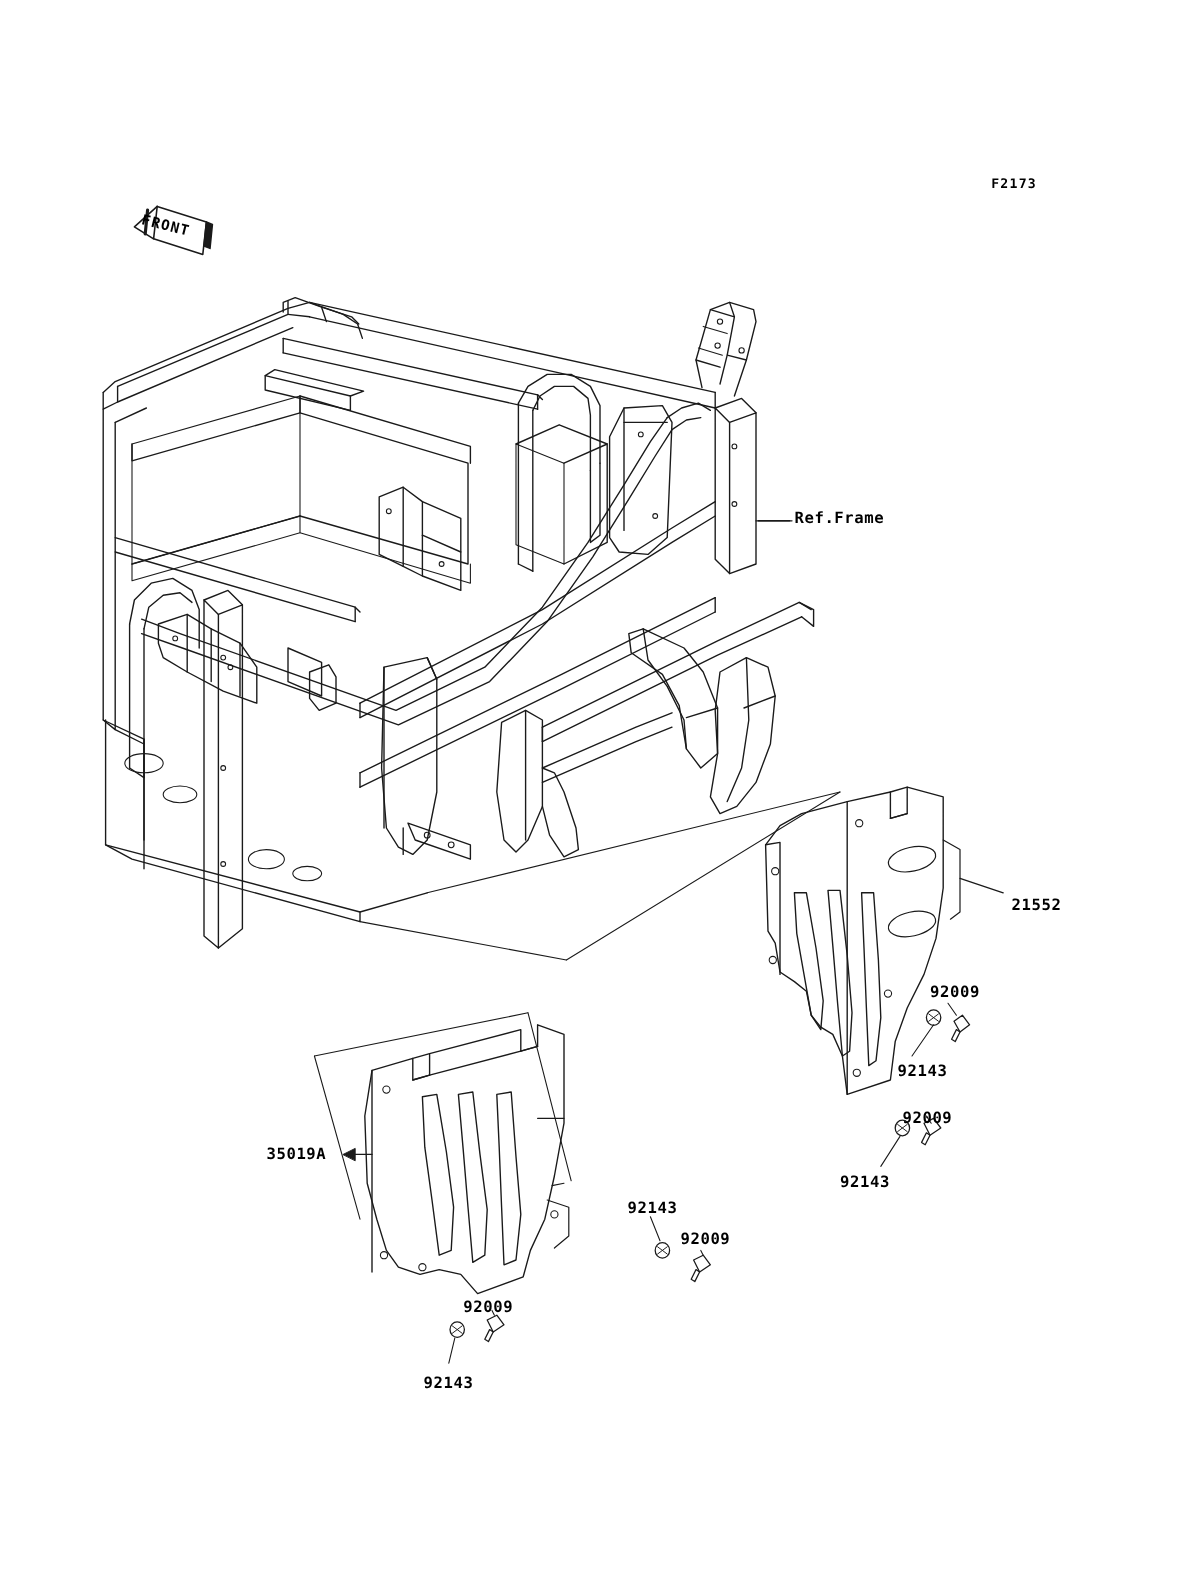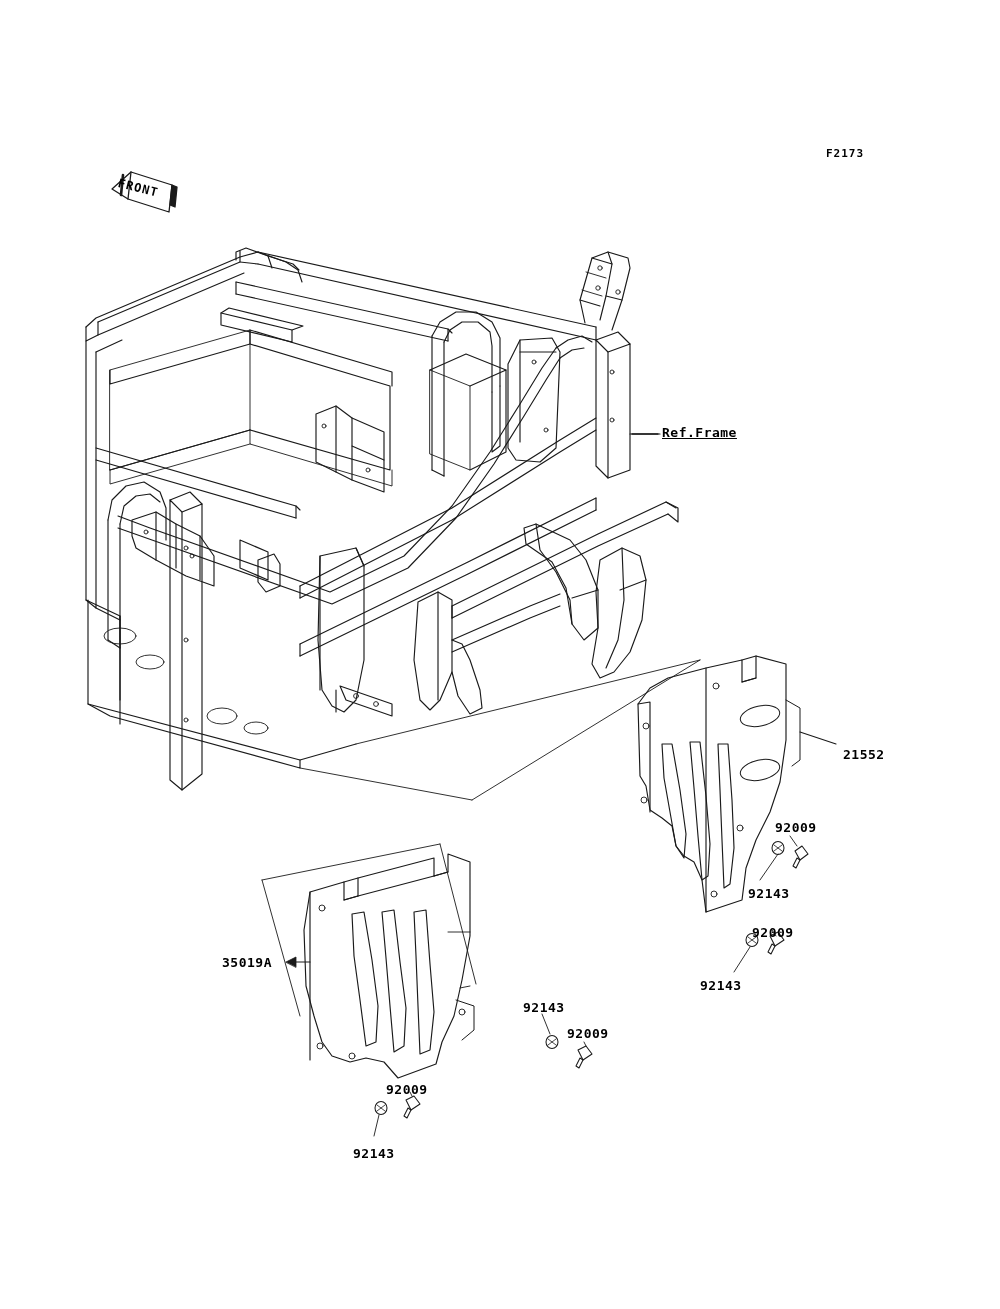--- a/index.html
+++ b/index.html
@@ -327,21 +327,21 @@
       <path d="M411 1110 L407 1118 L404 1116 L408 1108 Z"></path>
       <path d="M410 1092 L412 1096" stroke-width="0.9"></path>
     </g>
 
   </svg>
 
   <div class="lbl small" style="left:826px; top:147px;">F2173</div>
 
   <div class="front-text">FRONT</div>
 
-  <div class="lbl" style="left:662px; top:425px;text-decoration:underline;">Ref.Frame</div>
+  <div class="lbl" style="left:662px; top:425px;">Ref.Frame</div>
 
   <div class="lbl" style="left:843px; top:747px;">21552</div>
 
   <div class="lbl" style="left:222px; top:955px;text-align:right;">35019A</div>
 
   <div class="lbl" style="left:775px; top:820px;">92009</div>
 
   <div class="lbl" style="left:748px; top:886px;">92143</div>
 
   <div class="lbl" style="left:752px; top:925px;">92009</div>

